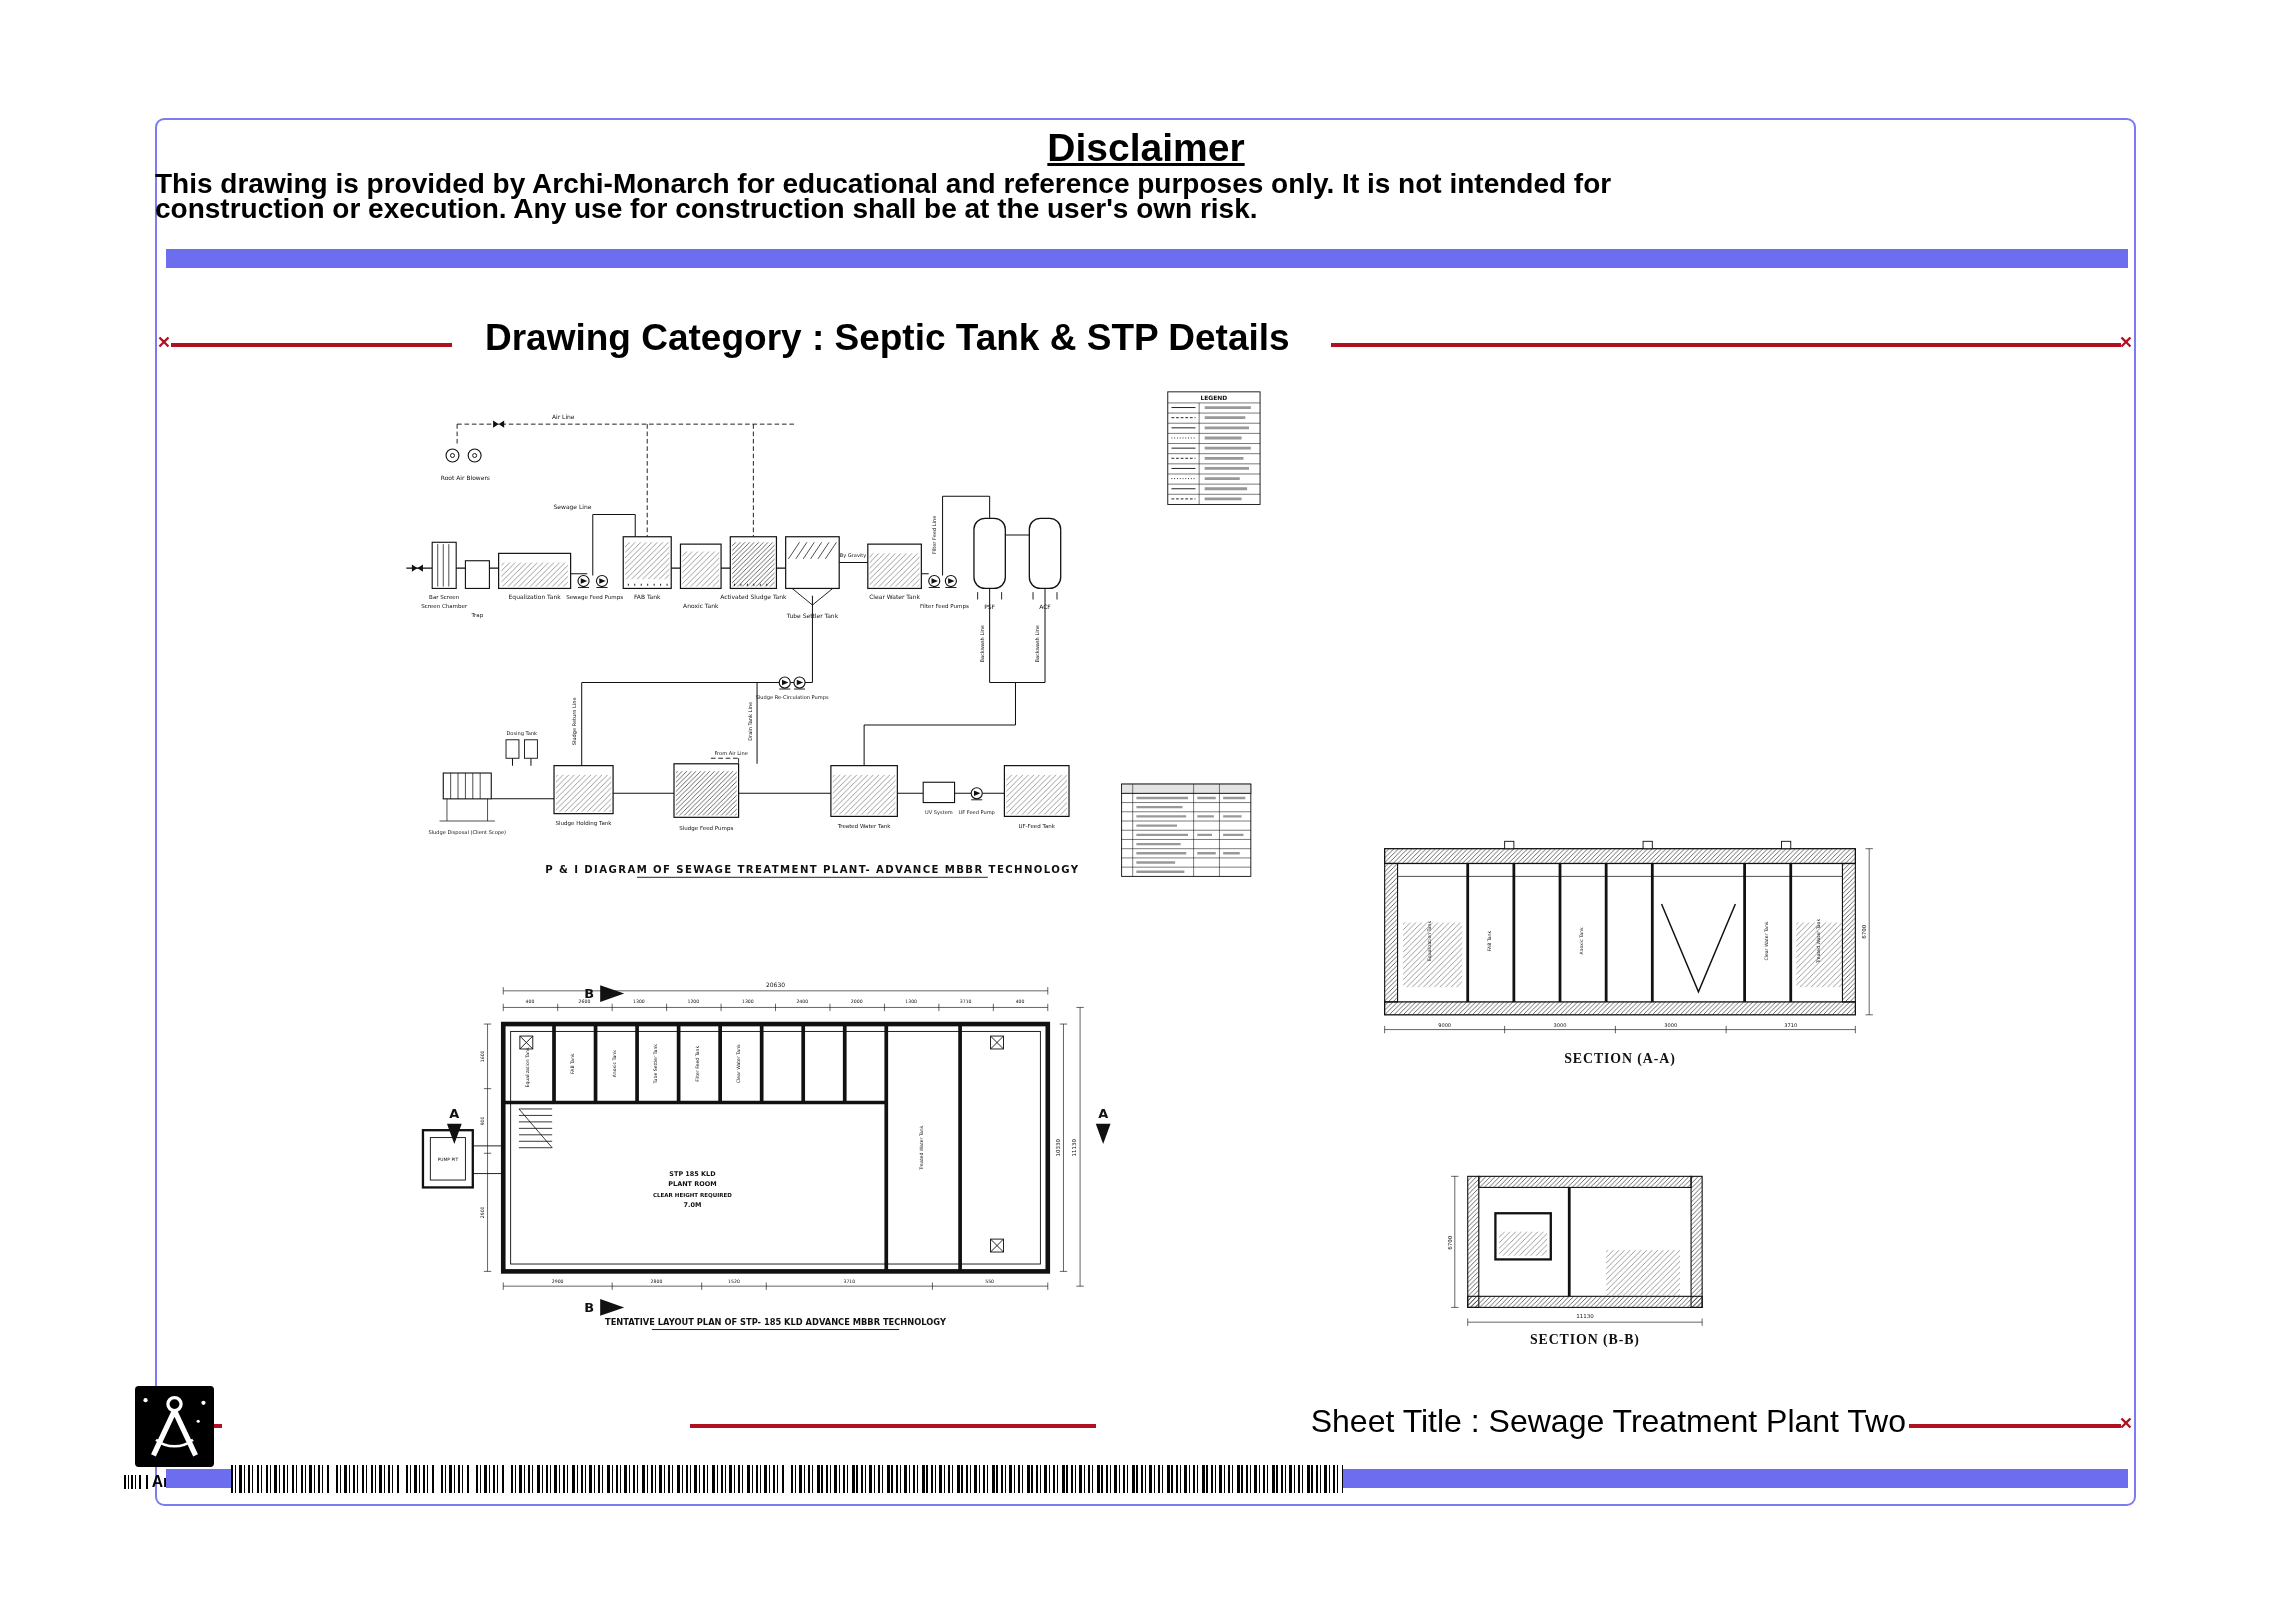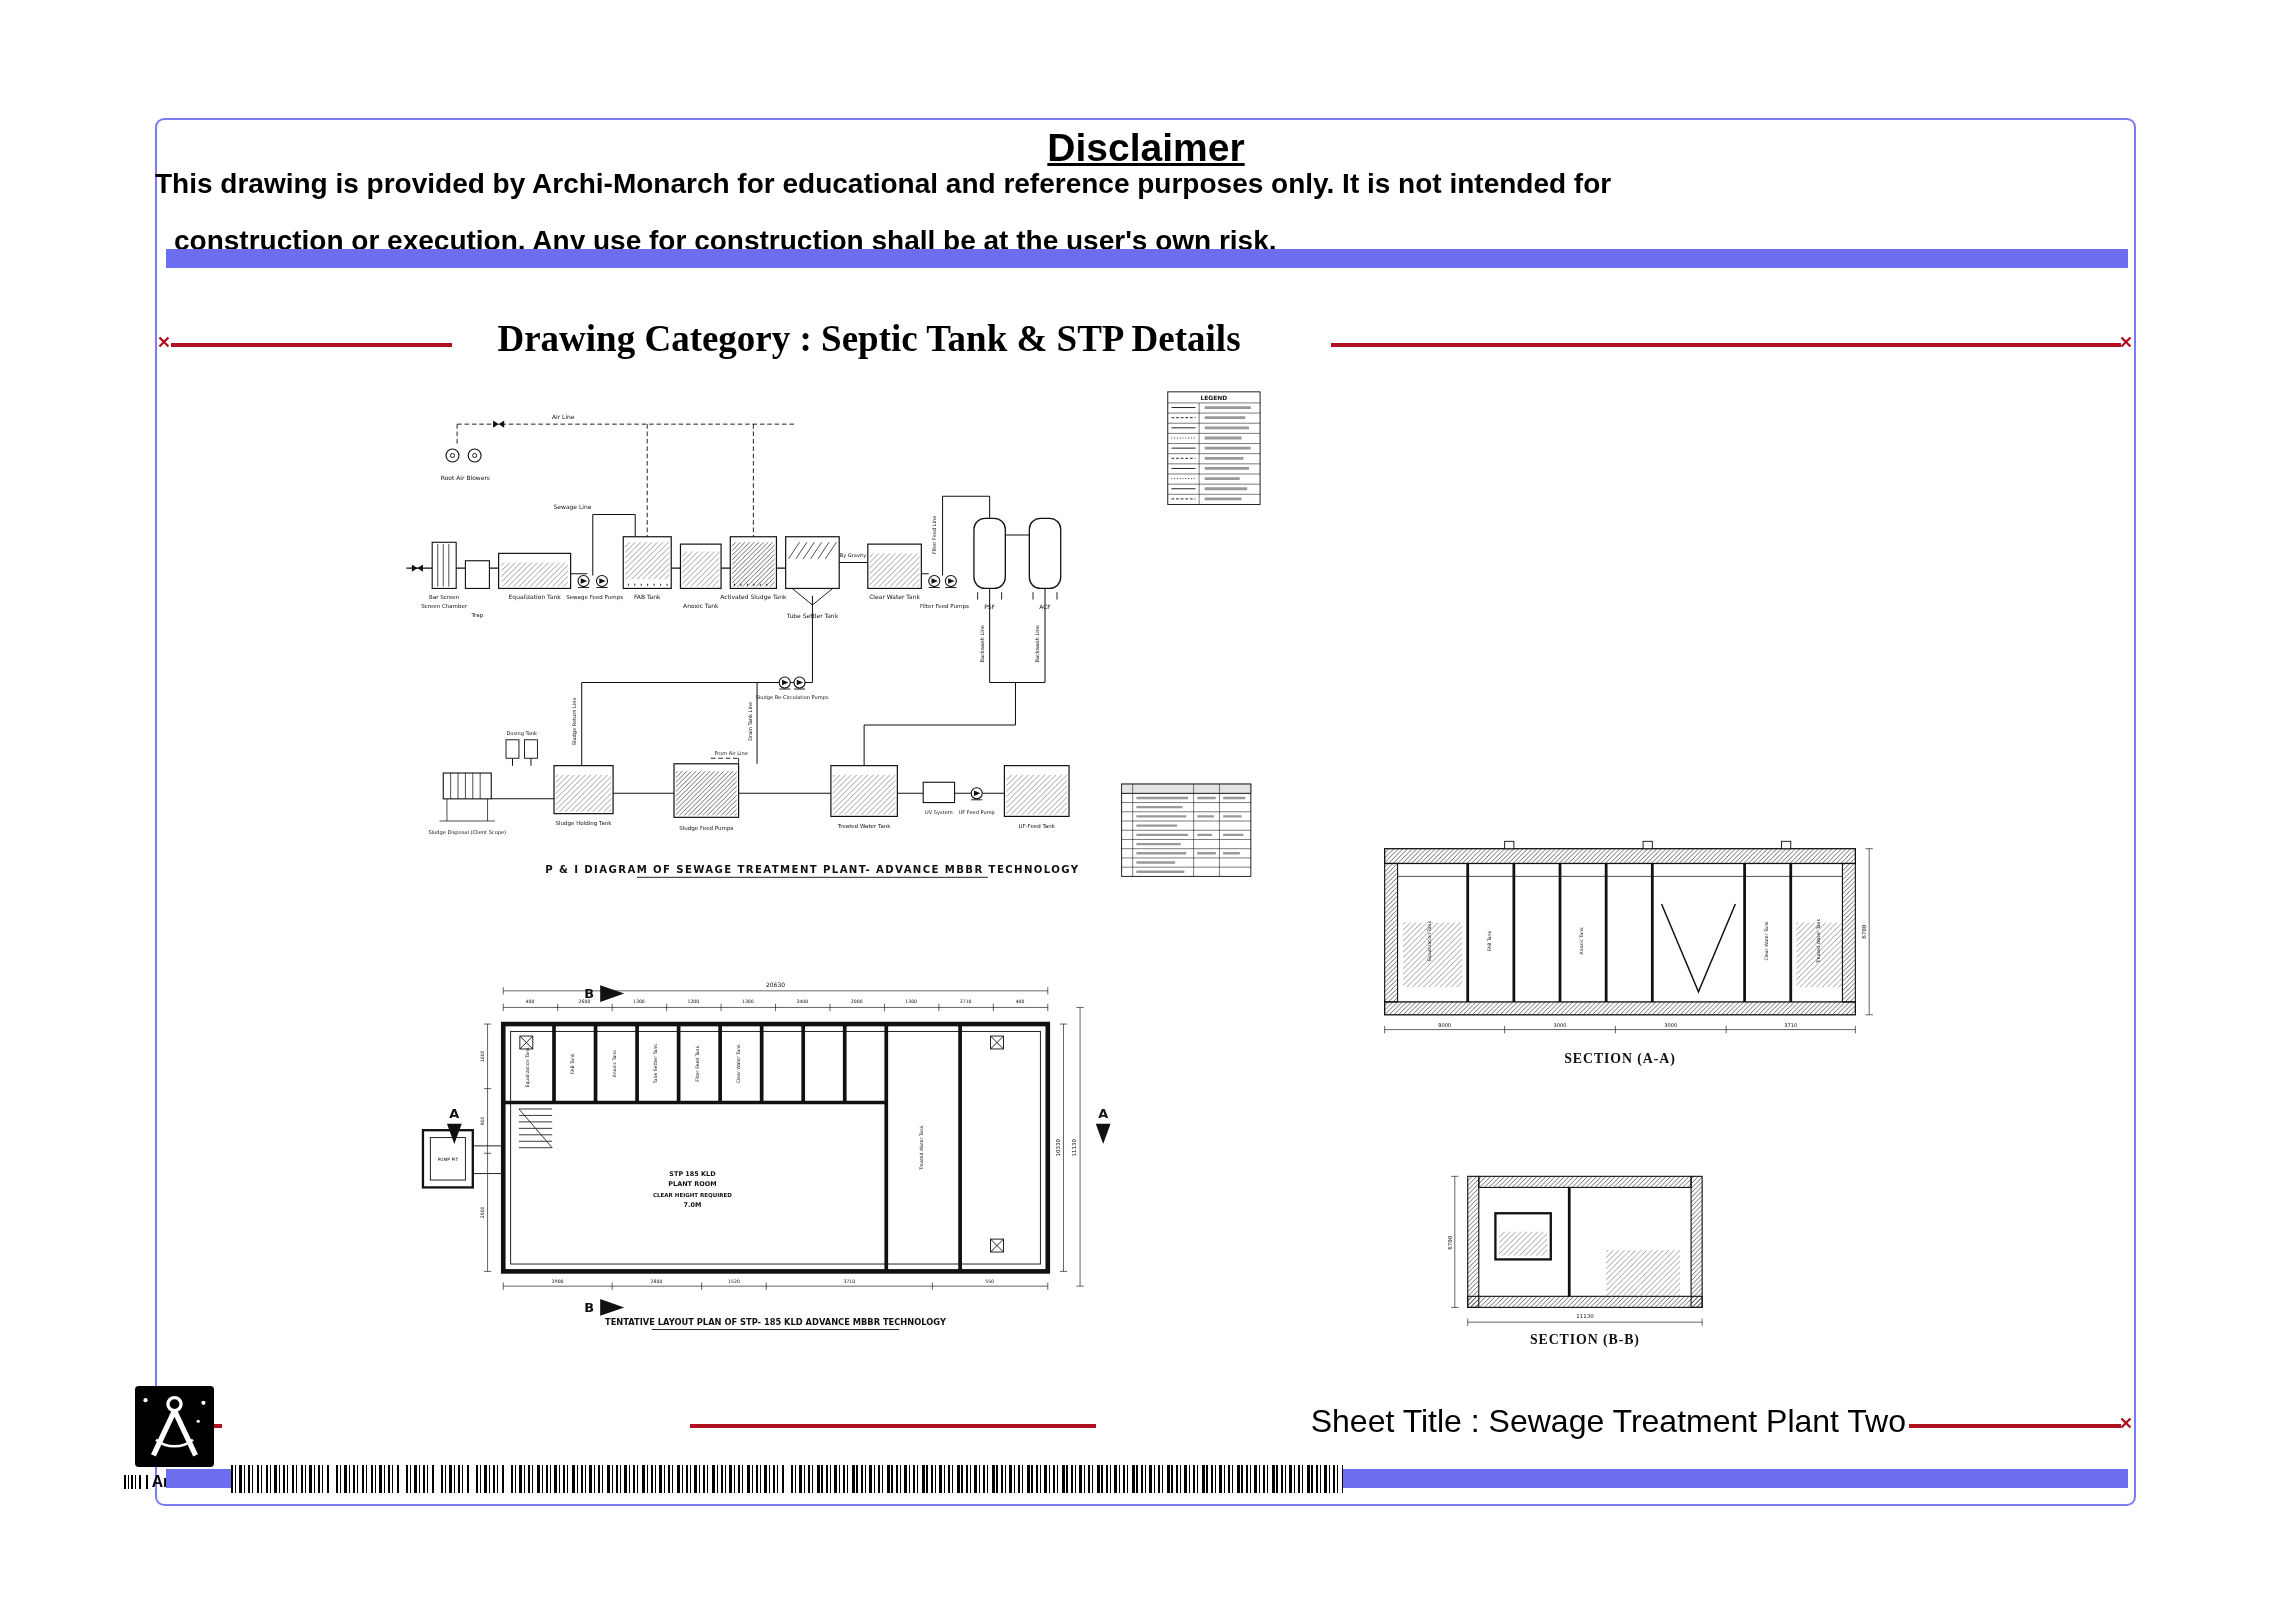--- a/index.html
+++ b/index.html
@@ -9,26 +9,26 @@
   }
   .abs{position:absolute;}
   .border-frame{
     left:155px;top:118px;width:1977px;height:1384px;
     border:2.8px solid #7b7bf2;border-radius:9.2px;background:#fff;
   }
   .disc-title{left:155px;top:126px;width:1982px;text-align:center;
     font-size:39px;font-weight:bold;text-decoration:underline;}
   .disc-line{left:155px;width:1982px;font-size:28px;font-weight:bold;}
   .disc-line.l1{top:168px;}
-  .disc-line.l2{top:225px;padding-left:19px;}
+  .disc-line.l2{top:193px;}
   .accent-bar{background:#6d6df0;height:18.5px;}
   .bar-top{left:166px;top:249px;width:1962px;}
   .bar-bottom{left:166px;top:1469px;width:1962px;}
-  .category-heading{left:440px;top:317px;width:858px;text-align:center;
-    font-size:37px;font-weight:bold;white-space:nowrap;font-family:Liberation Serif, serif;}
+  .category-heading{left:485px;top:317px;width:858px;text-align:left;
+    font-size:37px;font-weight:bold;white-space:nowrap;}
   .rule{background:#b01020;height:3.7px;}
   .rule-cat-left{left:171px;top:343px;width:281px;}
   .rule-cat-right{left:1331px;top:343px;width:790px;}
   .rule-foot-farleft{left:168px;top:1424px;width:54px;}
   .rule-foot-mid{left:690px;top:1424px;width:406px;}
   .rule-foot-right{left:1909px;top:1424px;width:212px;}
   .xtick{color:#b01020;font-size:16.6px;font-weight:bold;line-height:9.2px;}
   .drawing-svg{left:157px;top:378px;}
   .sheet-title{left:1103px;top:1403px;width:803px;text-align:right;
     font-size:32px;font-weight:normal;white-space:nowrap;}

